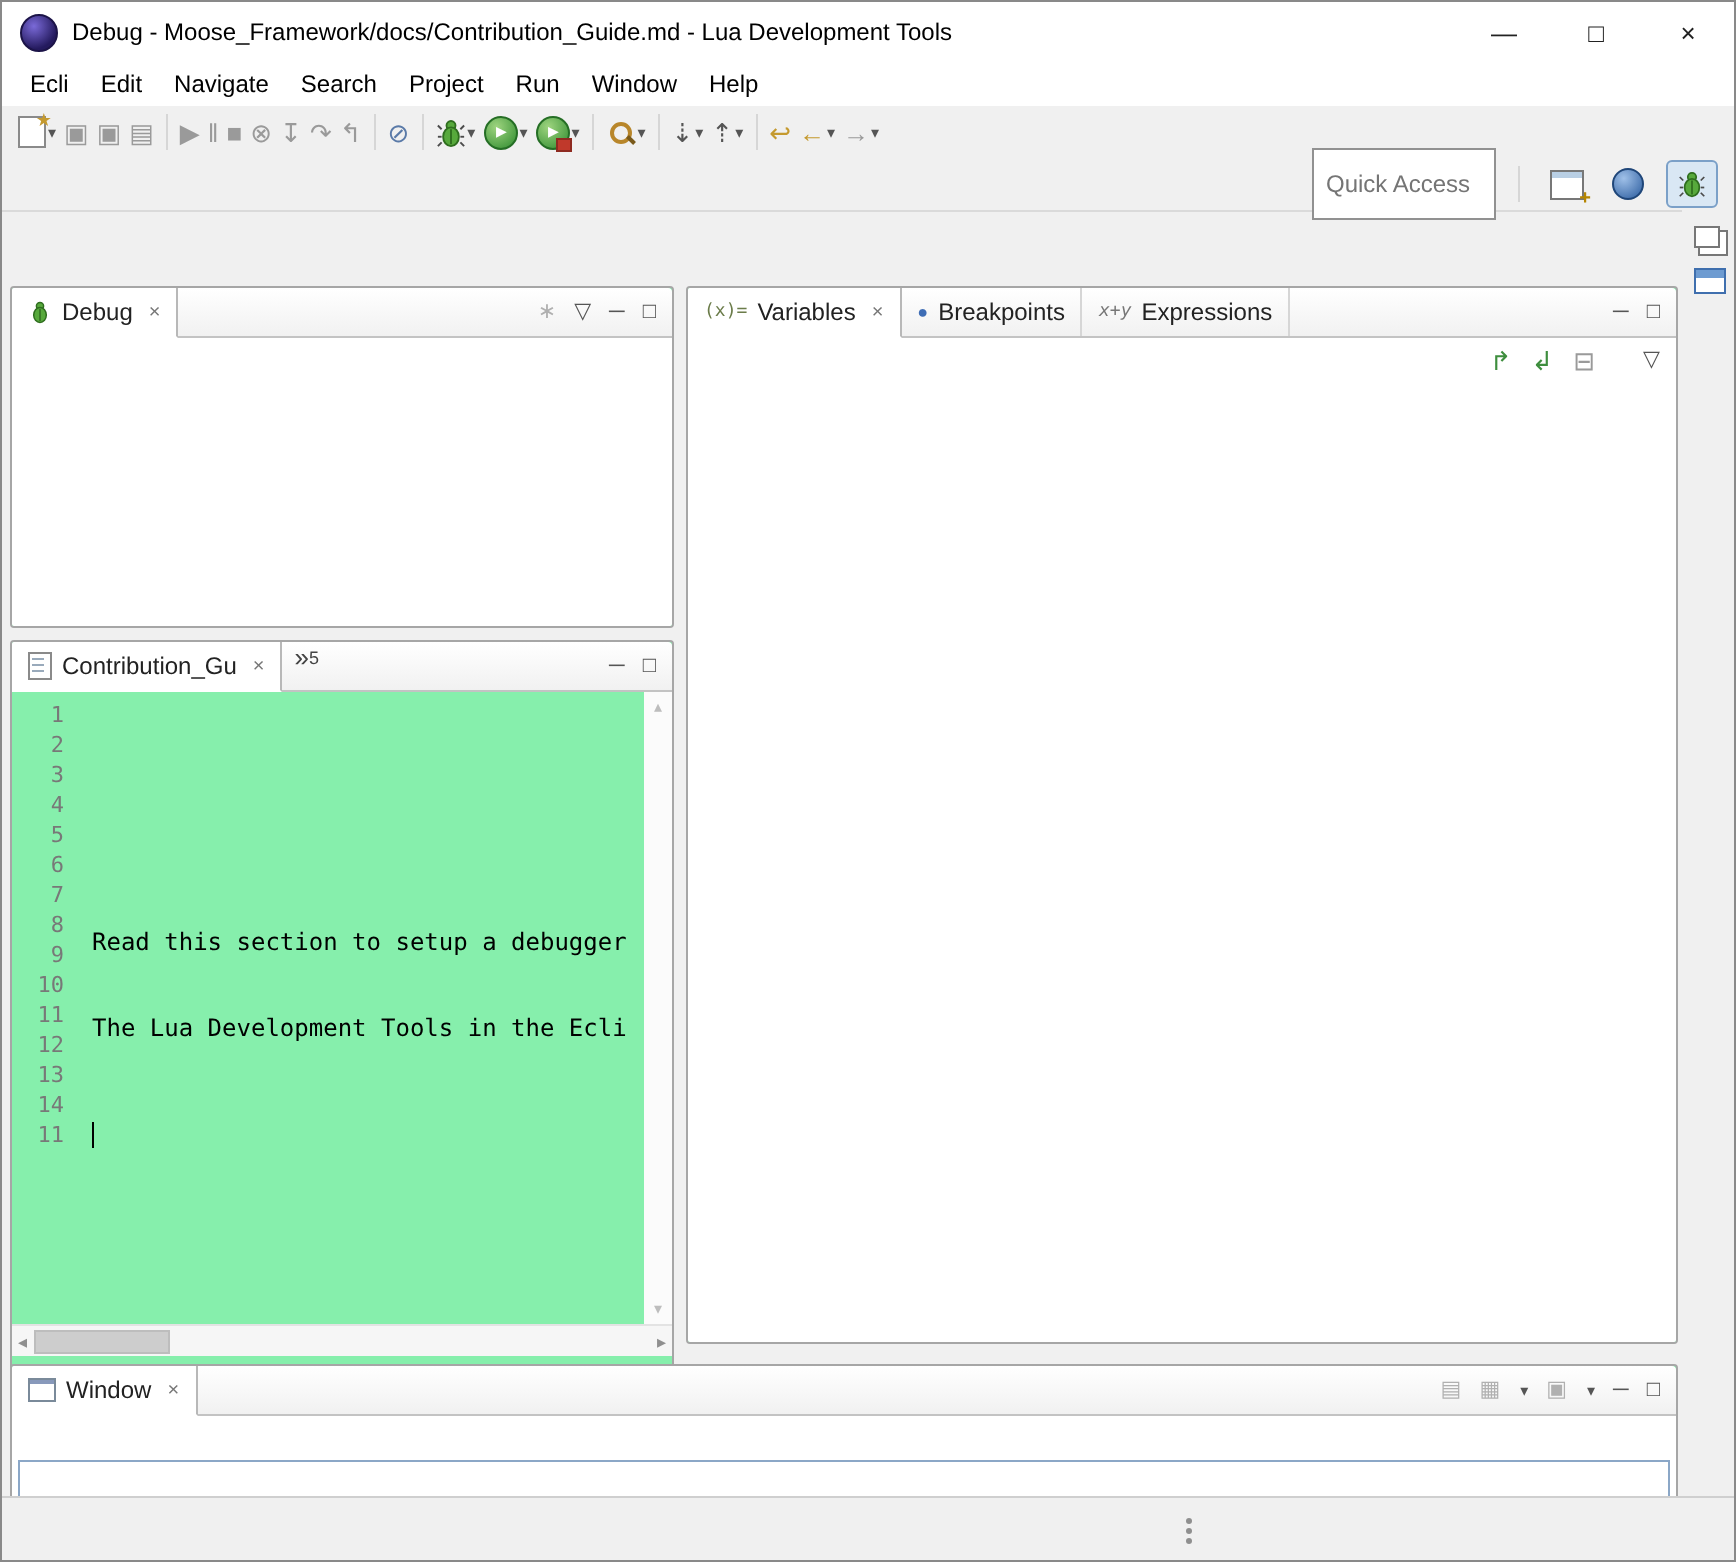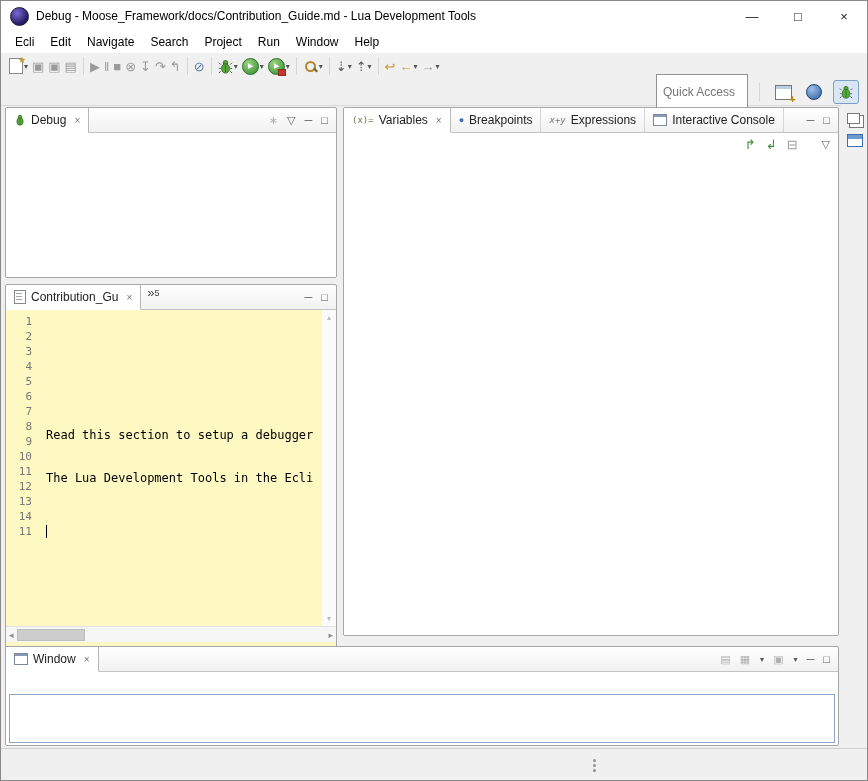--- a/index.html
+++ b/index.html
@@ -39,21 +39,21 @@
   .flash::before{content:"";position:absolute;left:2px;top:2px;width:7px;height:7px;border:2px solid #b8862a;border-radius:50%;}
   .flash::after{content:"";position:absolute;left:10px;top:10px;width:5px;height:2px;background:#7a5a1a;transform:rotate(45deg);}
   .quick-access{width:92px;height:36px;border:1px solid #919191;background:#fff;font-family:"Liberation Sans",sans-serif;
     font-size:12px;color:#a16207;padding:1px 6px;box-sizing:border-box;}
   .persp-btn{display:flex;align-items:center;justify-content:center;width:24px;height:22px;border-radius:3px;}
   .persp-btn.active{background:#d9e7f4;border:1px solid #7ba0c8;}
   .lua-circle{width:14px;height:14px;border-radius:50%;background:radial-gradient(circle at 35% 30%,#9fc0e8,#2b5c9e);border:1px solid #1f4679;}
   .open-persp{width:15px;height:13px;border:1px solid #777;background:linear-gradient(#b9cfe4 0 3px,#fff 3px);position:relative;}
   .open-persp::after{content:"+";position:absolute;right:-5px;bottom:-6px;color:#b58500;font-size:10px;font-weight:bold;}
   
-  .panel{position:absolute;background:#fef9c3;border:1px solid #a6a6a6;border-radius:2px;overflow:hidden;box-sizing:border-box;}
+  .panel{position:absolute;background:#86efac;border:1px solid #a6a6a6;border-radius:2px;overflow:hidden;box-sizing:border-box;margin-top:36px;}
   .tabstrip{height:24px;background:linear-gradient(#ffffff,#f1f1f1);border-bottom:1px solid #c3c3c3;display:flex;align-items:stretch;border-radius:2px 2px 0 0;}
   .tab{display:flex;align-items:center;gap:5px;padding:0 8px;border-right:1px solid #d6d6d6;color:#222;white-space:nowrap;}
   .tab.selected{background:#fff;border-right:1px solid #b8b8b8;margin-bottom:-1px;border-bottom:1px solid #fff;}
   .tab-close{font-size:10px;color:#777;margin-left:3px;}
   .strip-actions{margin-left:auto;display:flex;align-items:center;gap:9px;padding:0 8px;}
   .sa{font-size:11px;color:#555;line-height:1;}
   .sa.dim{color:#b0b0b0;}
   .chevron{font-size:13px;color:#444;margin-left:6px;}
   .chevron-count{font-size:9px;color:#444;position:relative;top:3px;}
   
@@ -330,24 +330,20 @@
       <span class="tab-close">×</span>
     </div>
     <div class="tab">
       <span class="bp-dot">●</span>
       <span>Breakpoints</span>
     </div>
     <div class="tab">
       <span class="expr-glyph">x+y</span>
       <span>Expressions</span>
     </div>
-    <div class="tab">
-      <span class="console-ic"></span>
-      <span>Interactive Console</span>
-    </div>
     <div class="strip-actions">
       <span class="sa">─</span>
       <span class="sa">□</span>
     </div>
   </div>
   <div style="height:503px;background:#fff;position:relative;">
     <div class="vars-toolbar">
       <span class="g c-green">↱</span>
       <span class="g c-green">↲</span>
       <span class="g c-gray">⊟</span>

